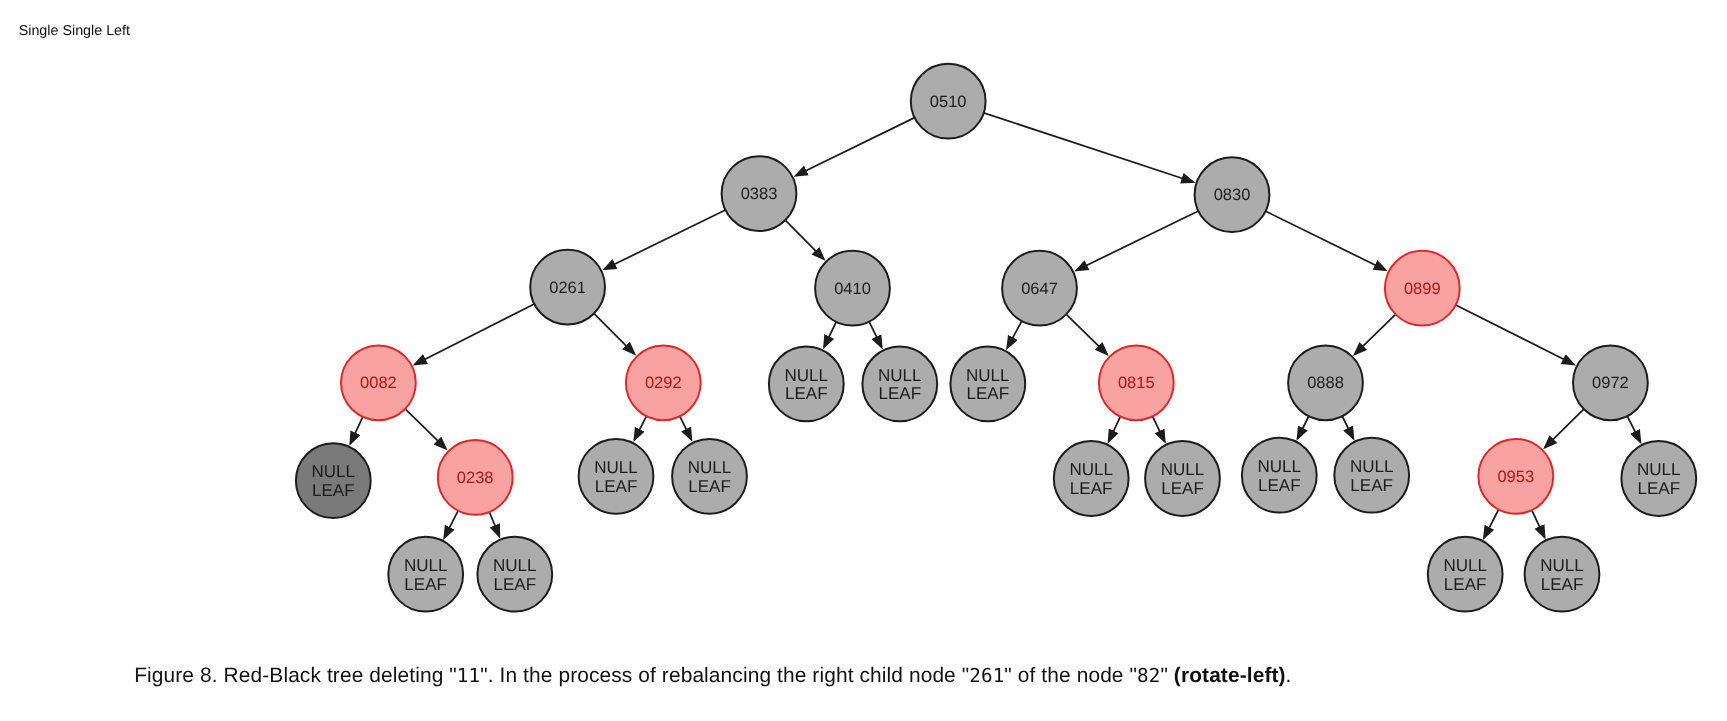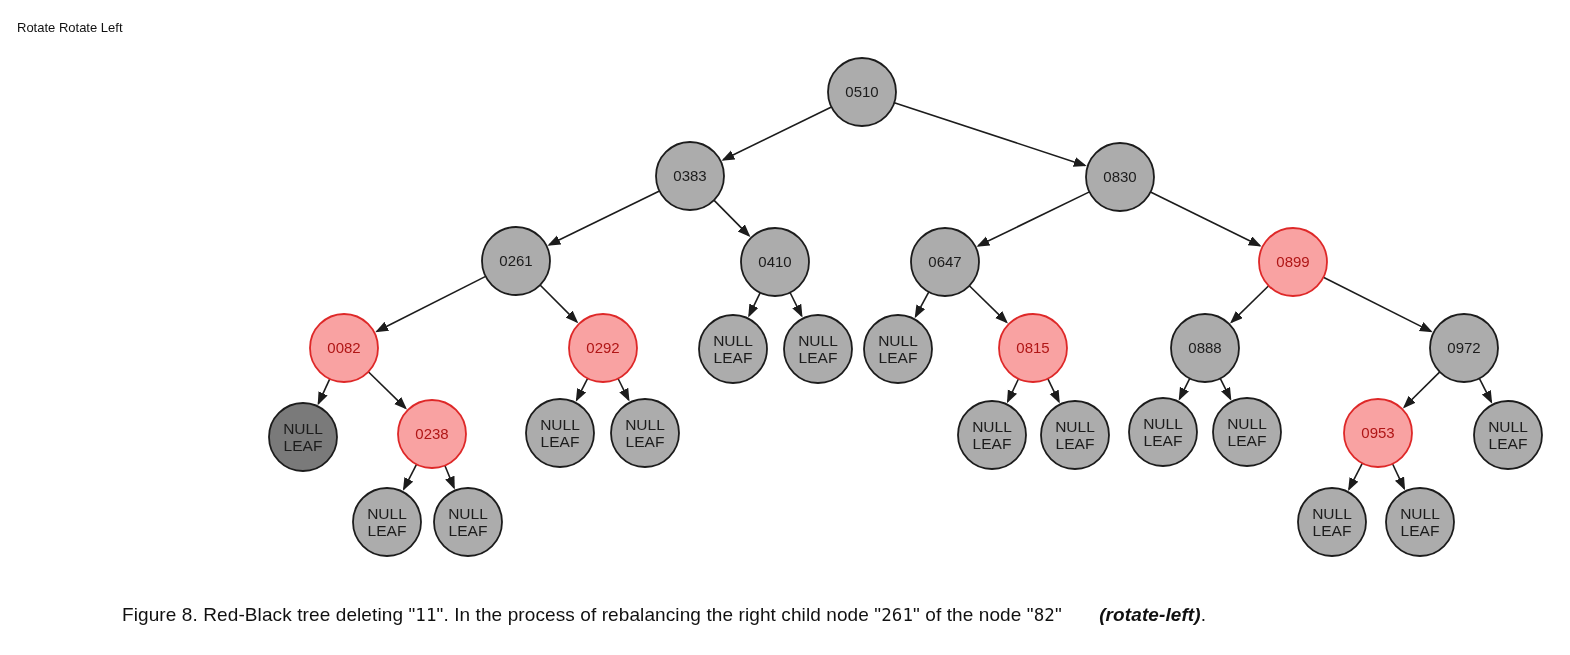--- a/index.html
+++ b/index.html
@@ -32,39 +32,39 @@
     position: absolute;
     left: 122px;
     top: 604px;
     font-size: 19px;
     color: #111111;
     white-space: nowrap;
     letter-spacing: 0.1px;
   }
   .cap-normal { font-style: normal; }
   .cap-italic { }
-  .cap-bold-italic { font-style: italic; font-weight: bold; margin-left: 32px; }
+  .cap-bold-italic { font-weight: bold; }
   .cap-mono {
     font-family: "DejaVu Sans Mono", monospace;
     font-size: 0.92em;
   }
   .node-label {
     font-family: "Liberation Sans", sans-serif;
     font-size: 15px;
   }
   .null-label {
     font-family: "Liberation Sans", sans-serif;
     font-size: 15.5px;
   }
 </style>
 </head>
 <body>
 
 <div id="stage">
-  <div id="diagram-title">Rotate Rotate Left</div>
+  <div id="diagram-title">Single Single Left</div>
 
   <svg id="tree-svg" width="1570" height="585" viewBox="0 0 1570 585">
       <defs>
         <marker id="arrow" markerUnits="userSpaceOnUse" markerWidth="16" markerHeight="12" refX="11" refY="5" orient="auto">
           <path d="M0,0 L13,5 L0,10 z" fill="#1c1c1c"></path>
         </marker>
       </defs>
       <line x1="831.4487044564613" y1="106.92040014917005" x2="723.246998091498" y2="159.76309395531496" stroke="#1c1c1c" stroke-width="1.6" marker-end="url(#arrow)"></line>
       <line x1="894.2925849429289" y1="102.63902992305796" x2="1084.8580693268127" y2="165.42223214255458" stroke="#1c1c1c" stroke-width="1.6" marker-end="url(#arrow)"></line>
       <line x1="659.4503146915379" y1="190.92369684608784" x2="549.2452457768559" y2="244.75950637337502" stroke="#1c1c1c" stroke-width="1.6" marker-end="url(#arrow)"></line>

